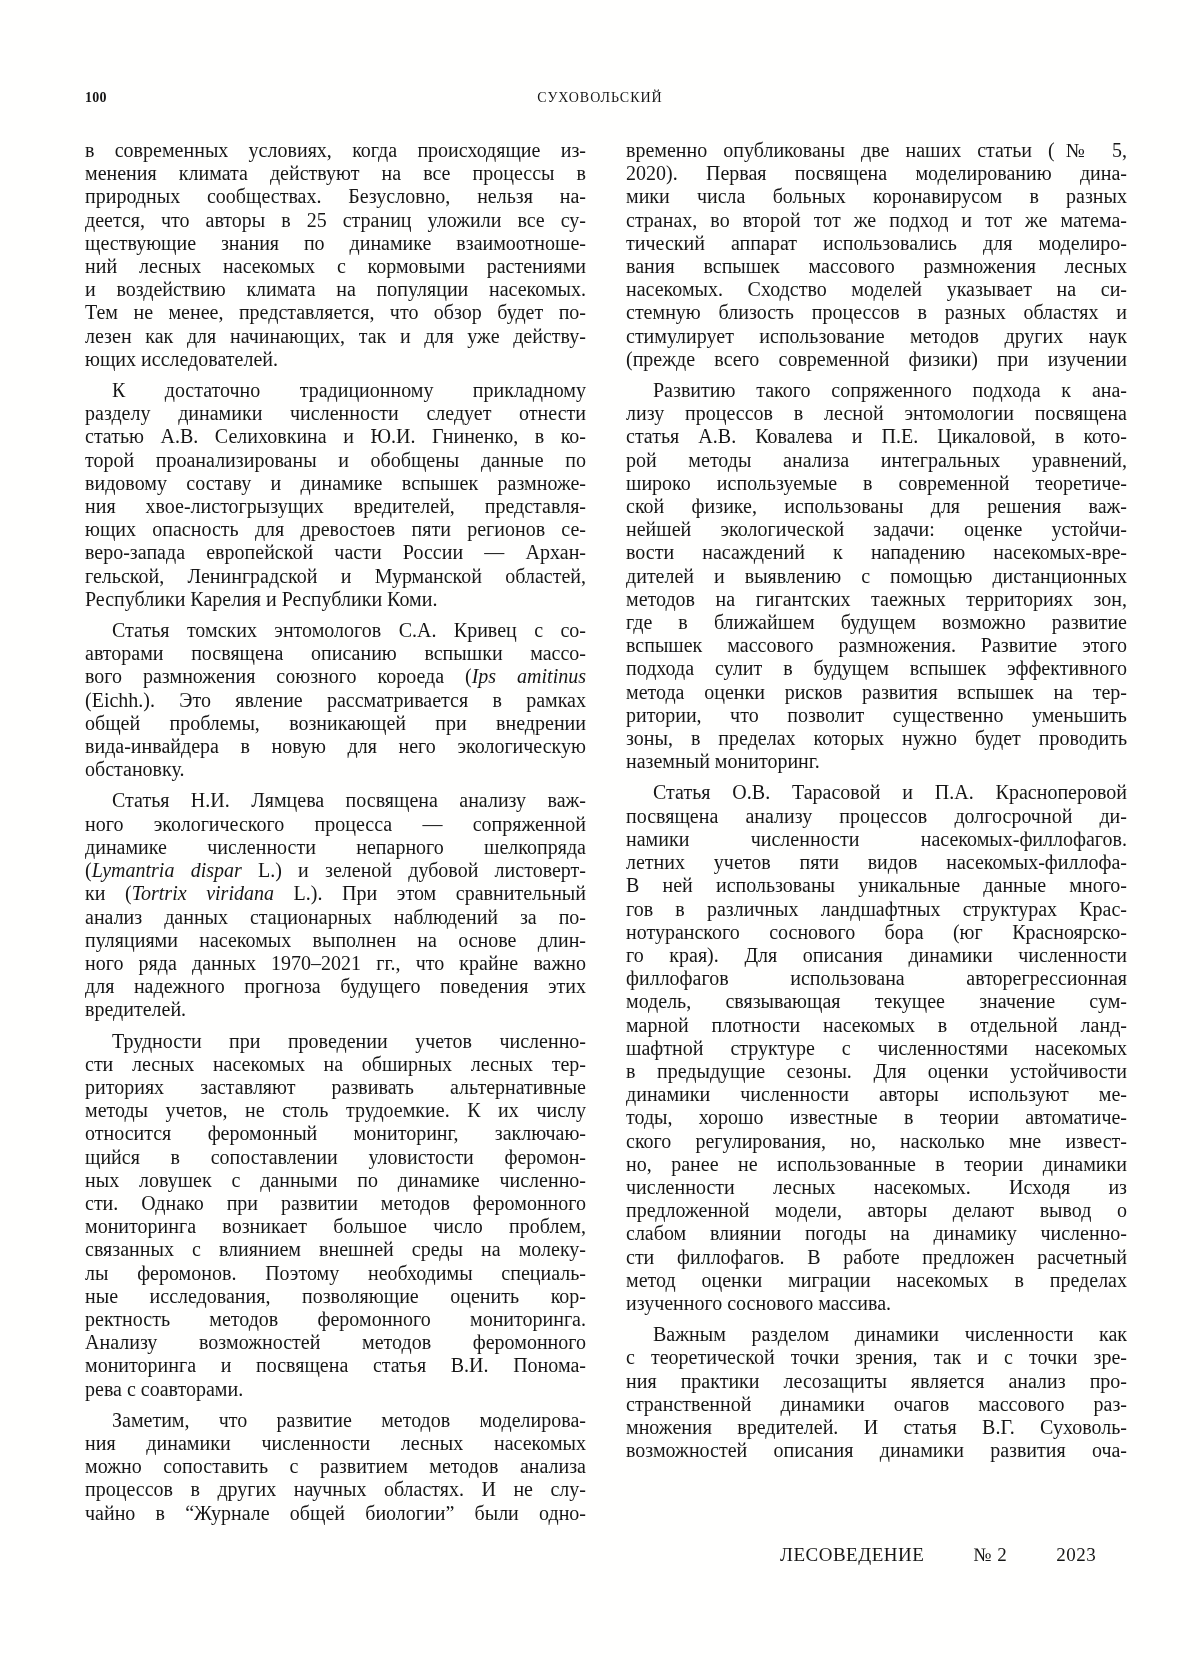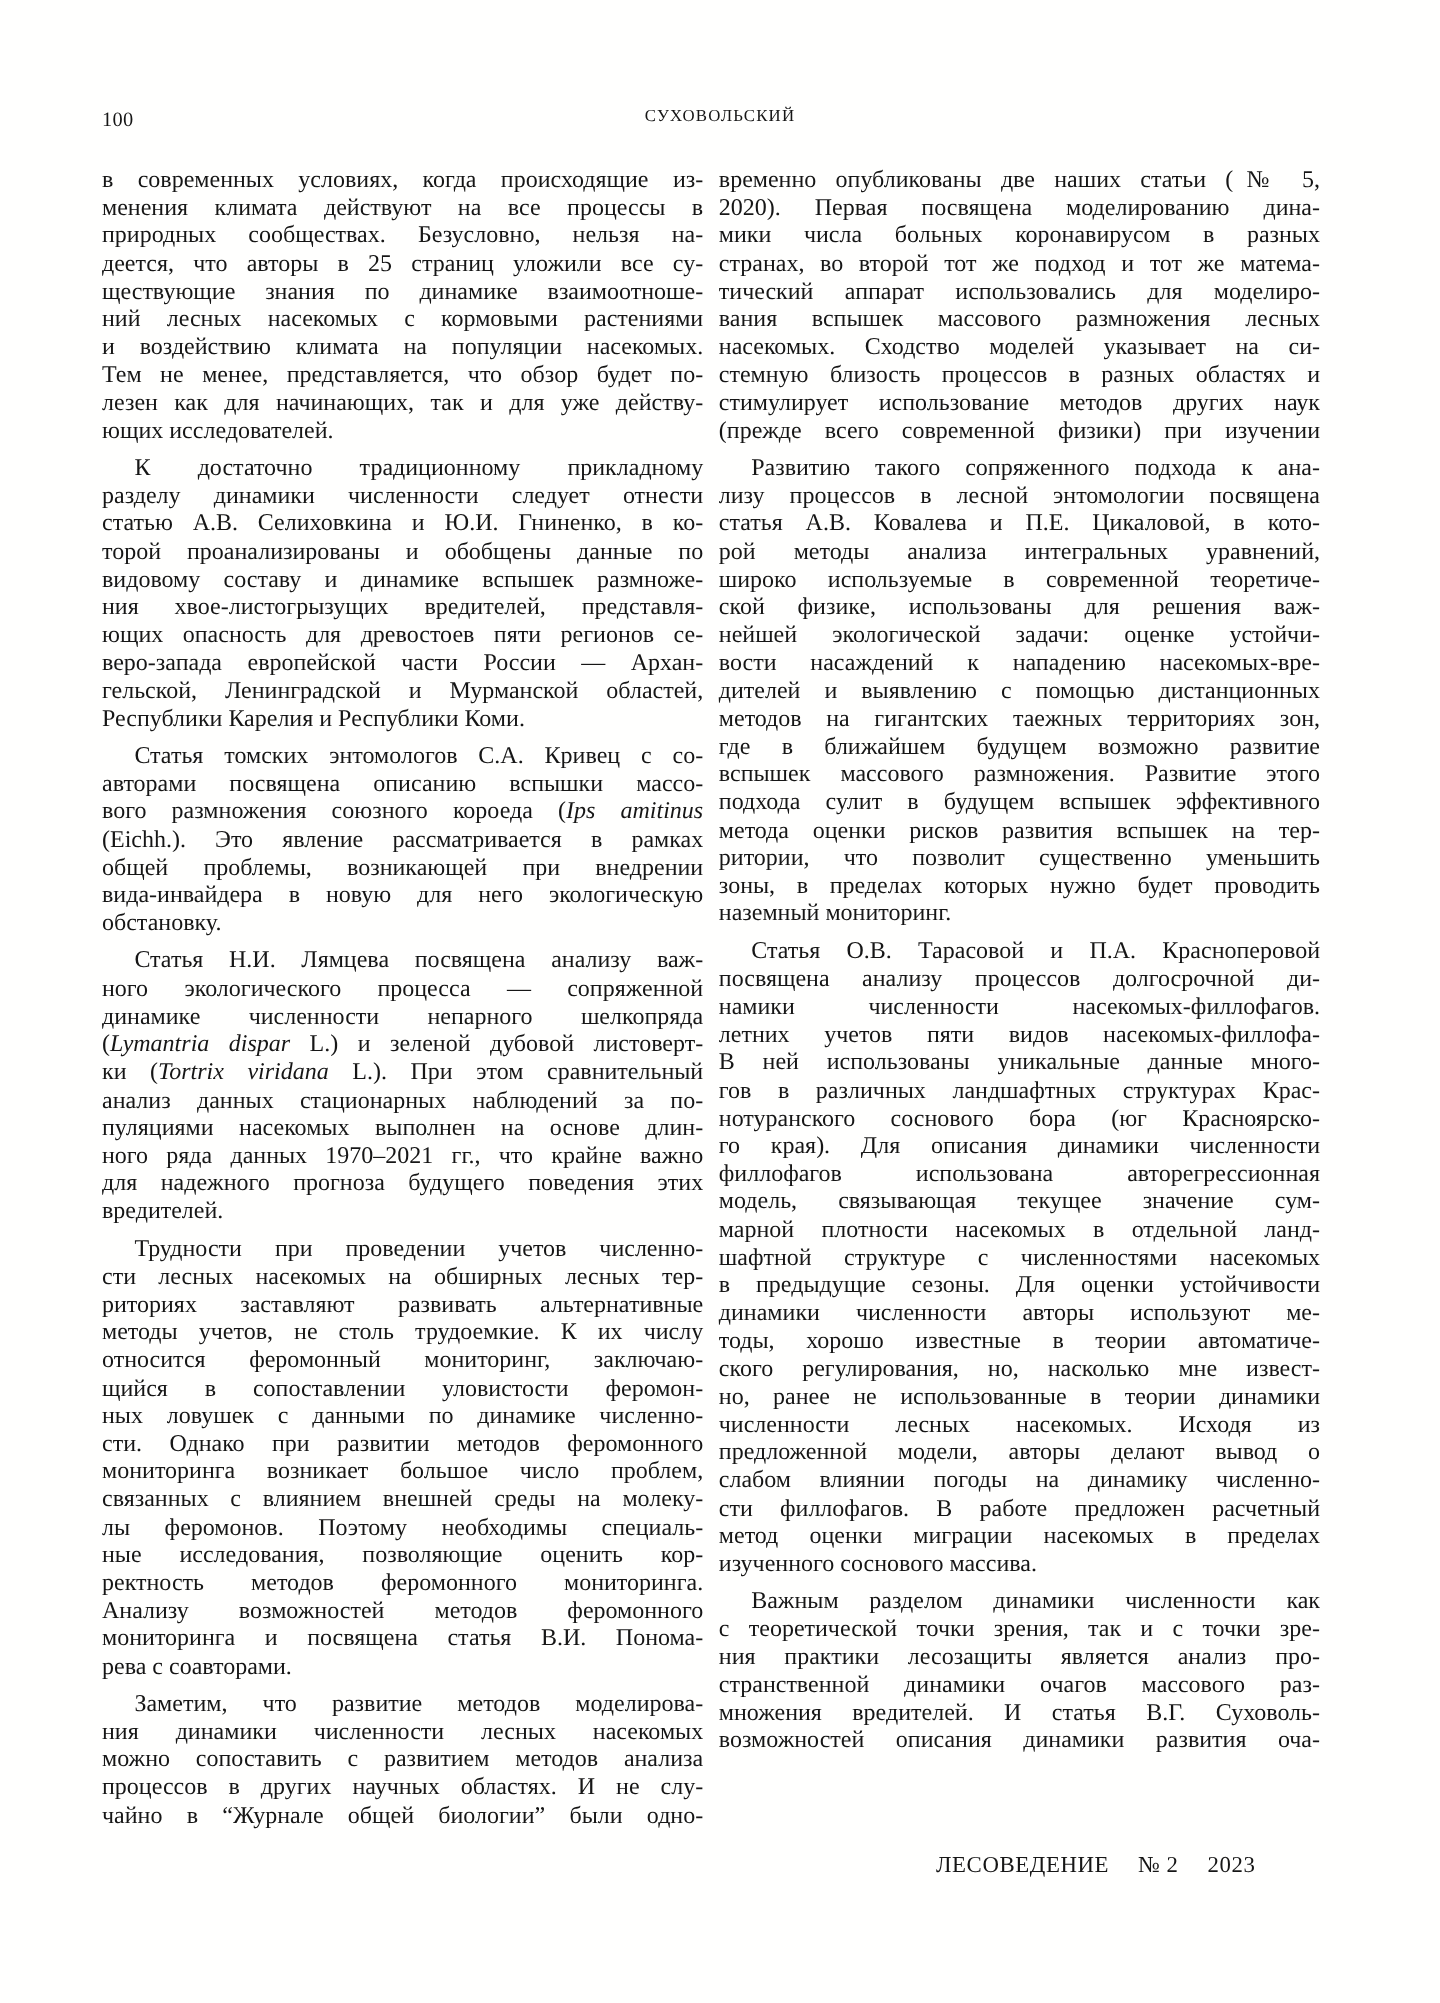--- a/index.html
+++ b/index.html
@@ -13,39 +13,40 @@
     height: 1669px;
     background: #fffffe;
     font-family: "Liberation Serif", "DejaVu Serif", serif;
     color: #161616;
     overflow: hidden;
   }
   .page-number {
     position: absolute;
     top: 90px;
     left: 85px;
-    font-size: 17px;
+    font-size: 14px;
     letter-spacing: 0.3px;
+    font-weight: bold;
   }
   .running-head {
     position: absolute;
     top: 90px;
     left: 0;
     width: 100%;
     text-align: center;
     font-size: 14px;
     letter-spacing: 1px;
   }
   .columns {
     position: absolute;
     top: 139px;
     left: 85px;
     width: 1028px;
     display: flex;
-    gap: 13px;
+    gap: 40px;
   }
   .col {
     width: 501px;
     flex: 0 0 501px;
   }
   .para {
     margin: 0 0 8px 0;
   }
   .para:last-child { margin-bottom: 0; }
   .line {
@@ -61,21 +62,21 @@
   .para.indent .line:first-child {
     text-indent: 27px;
   }
   .line i { font-style: italic; }
   .footer {
     position: absolute;
     top: 1544px;
     left: 780px;
     font-size: 19px;
     display: flex;
-    gap: 24px;
+    gap: 49px;
     letter-spacing: 0.5px;
   }
 </style>
 </head>
 <body>
 
 <div class="page">
   <div class="page-number">100</div>
   <div class="running-head">СУХОВОЛЬСКИЙ</div>
 

